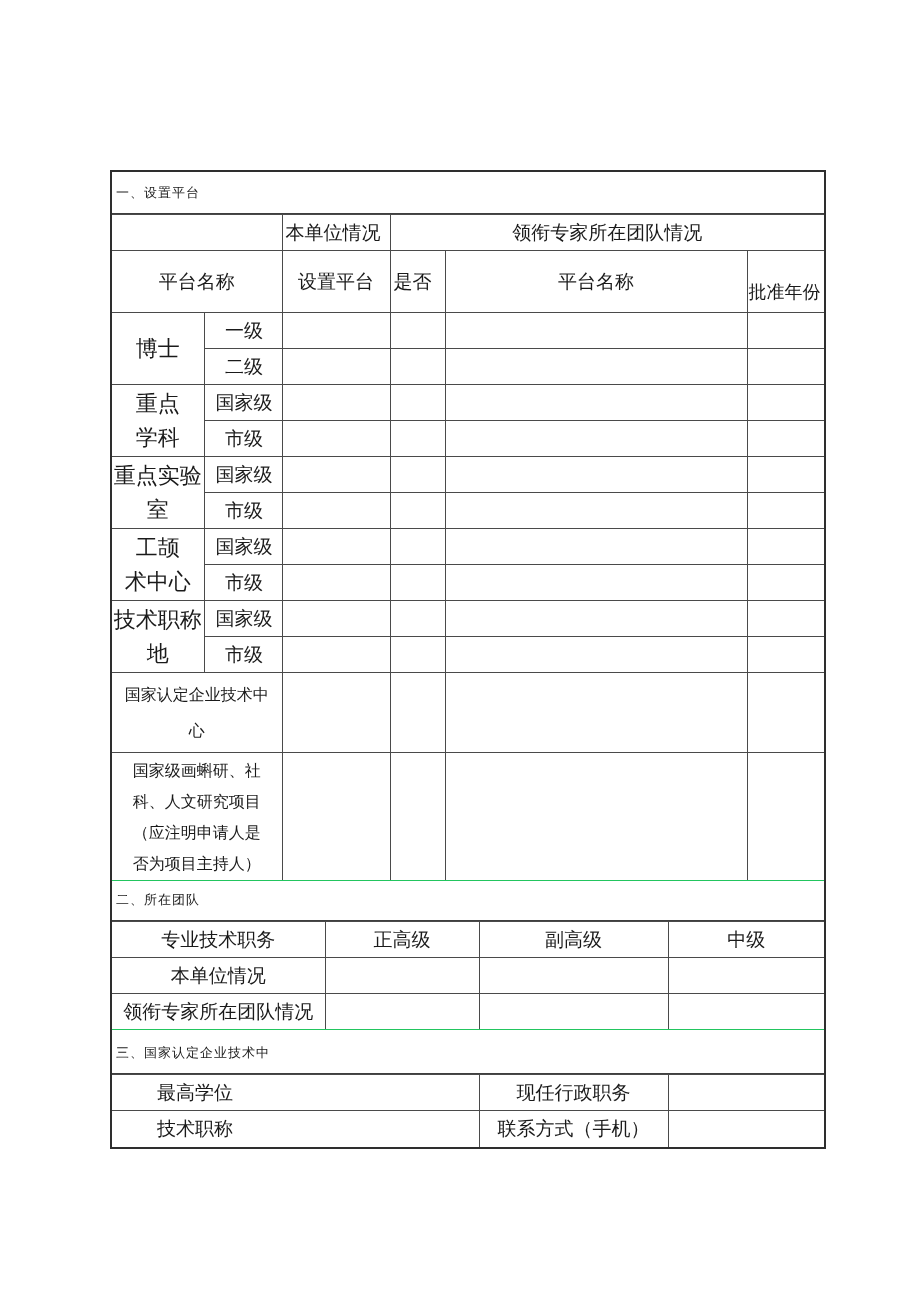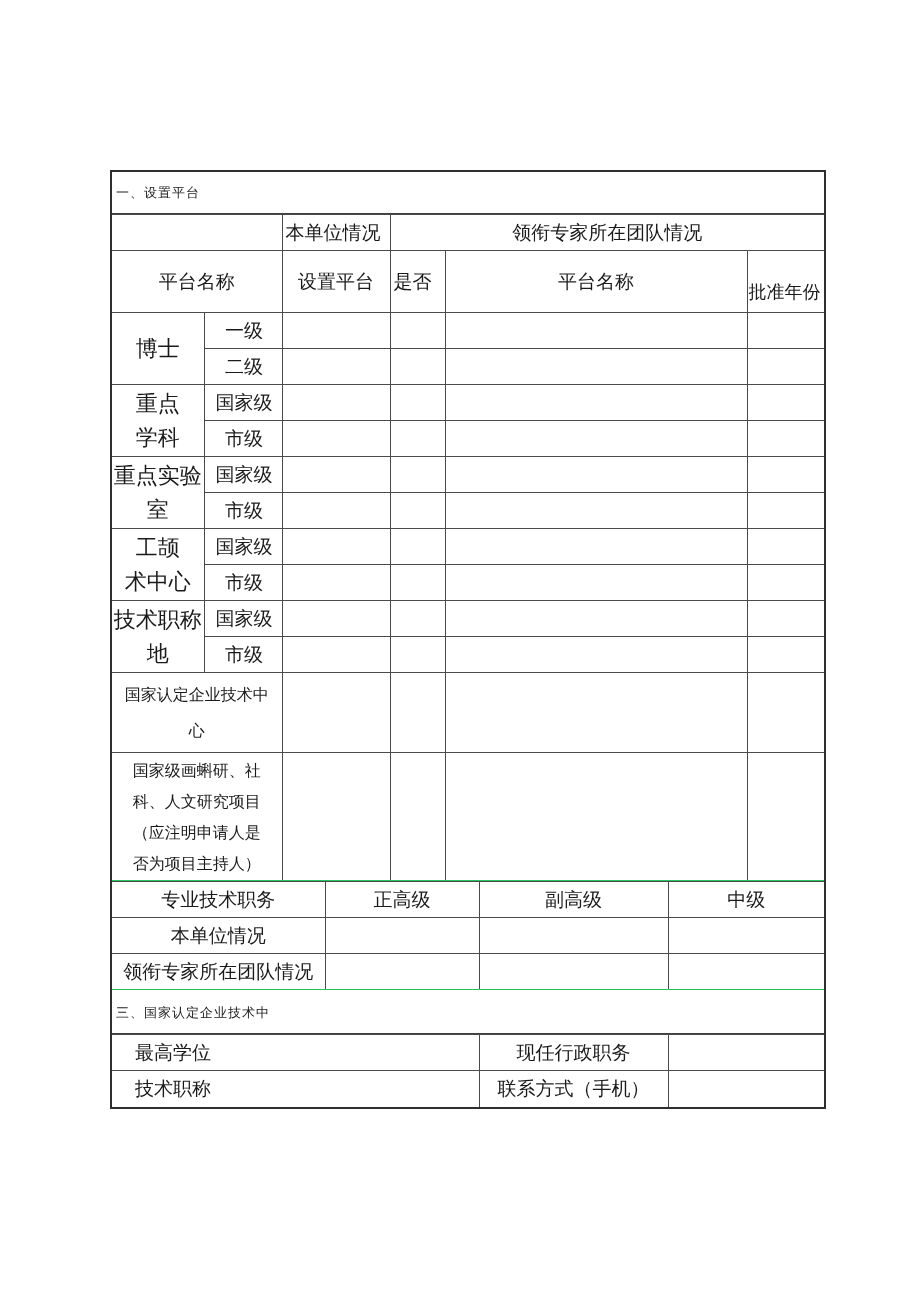--- a/index.html
+++ b/index.html
@@ -71,21 +71,21 @@
   .alignL{text-align:left;padding-left:3px;}
   .year{
     vertical-align:bottom;
     text-align:left;
     padding:0 0 8px 1px;
     font-size:18px;
     margin-left:12px;
   }
   .indent{
     text-align:left;
-    padding-left:23px;
+    padding-left:45px;
   }
 </style>
 </head>
 <body>
 
 <div class="page">
   <div class="form">
 
     <div class="sec-title t1">一、设置平台</div>
 
@@ -209,20 +209,21 @@
 （应注明申请人是
 否为项目主持人）</td>
         <td></td>
             <td></td>
             <td></td>
             <td></td>
       </tr>
     </tbody>
       </table>
 
+    <div class="sec-title t2">二、所在团队</div>
 
     <table id="tbl2">
       <colgroup>
         <col style="width:213px">
           <col style="width:154px">
           <col style="width:189px">
           <col style="width:156px">
       </colgroup>
       <tbody>
           <tr class="r36">

